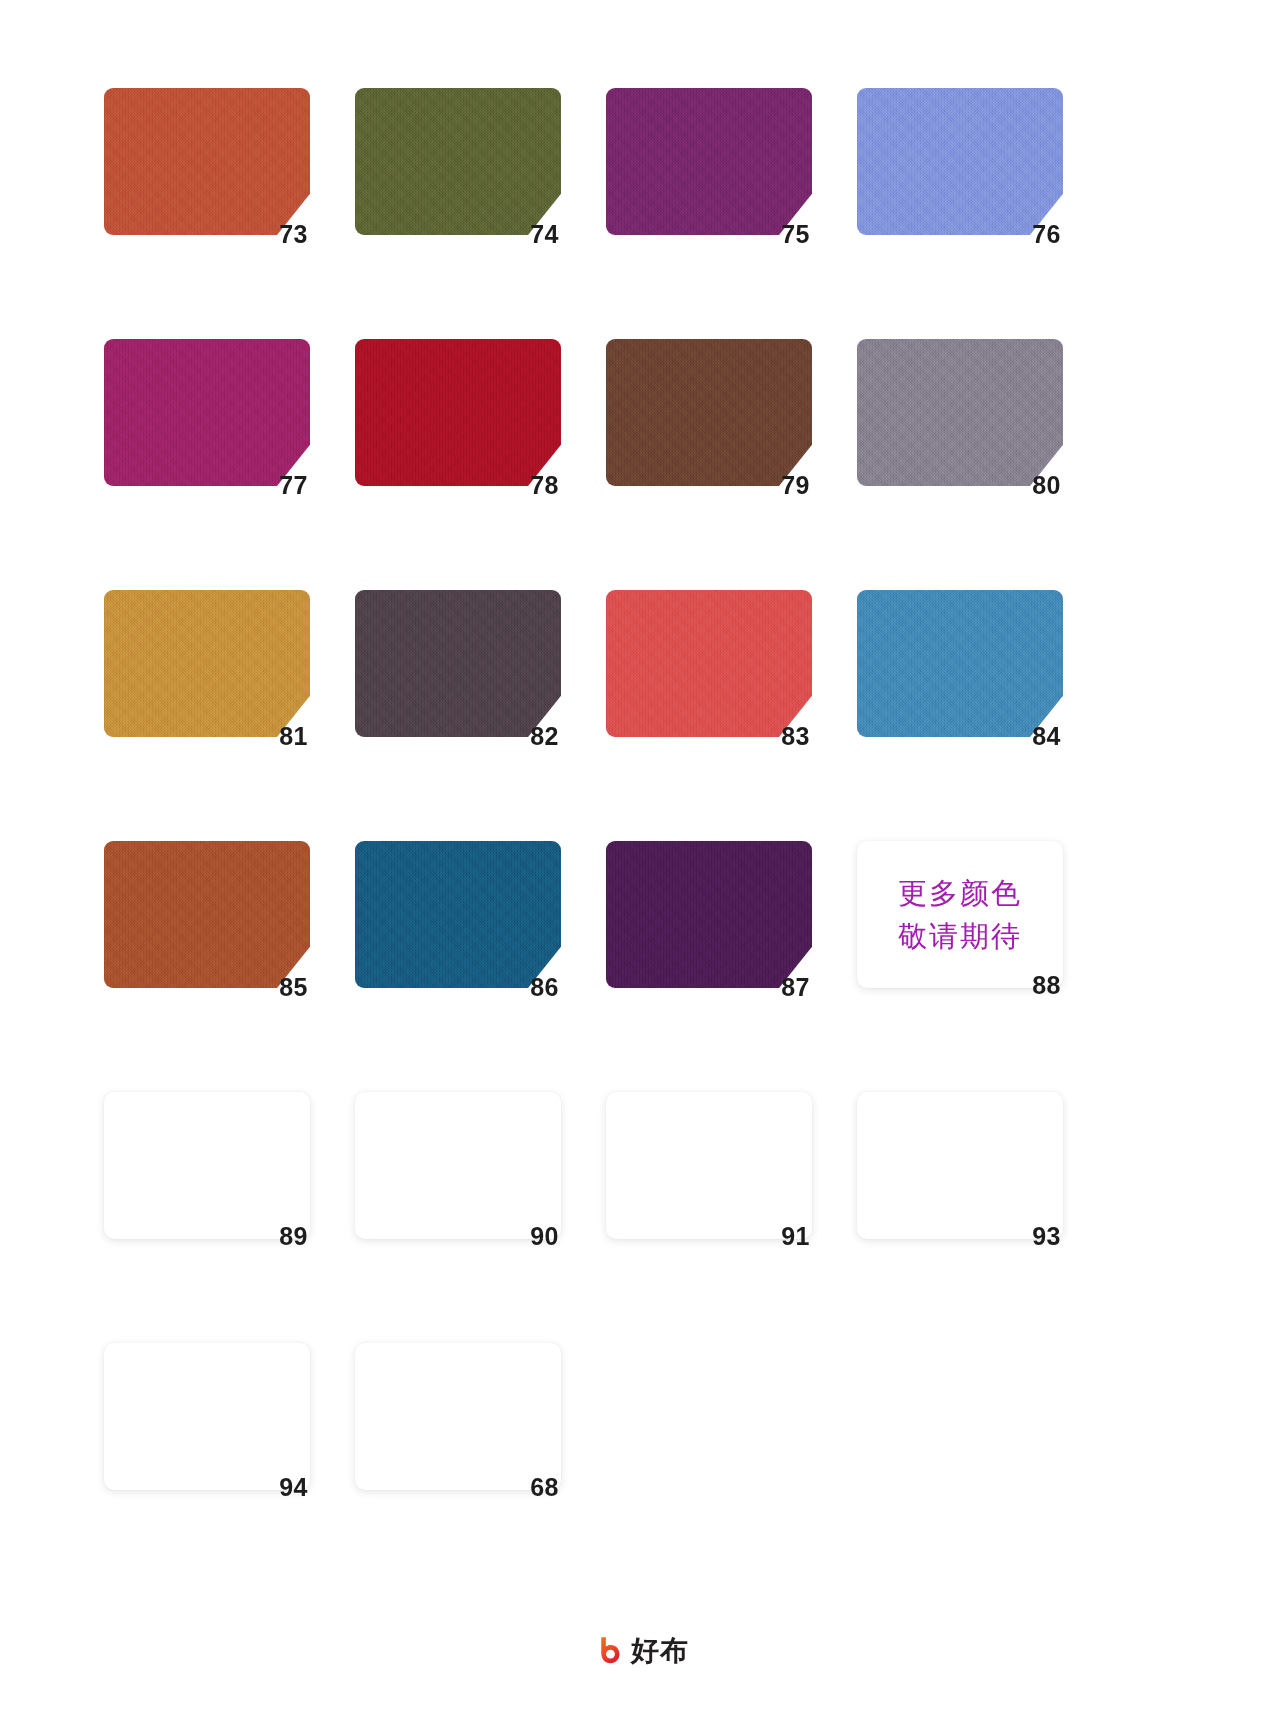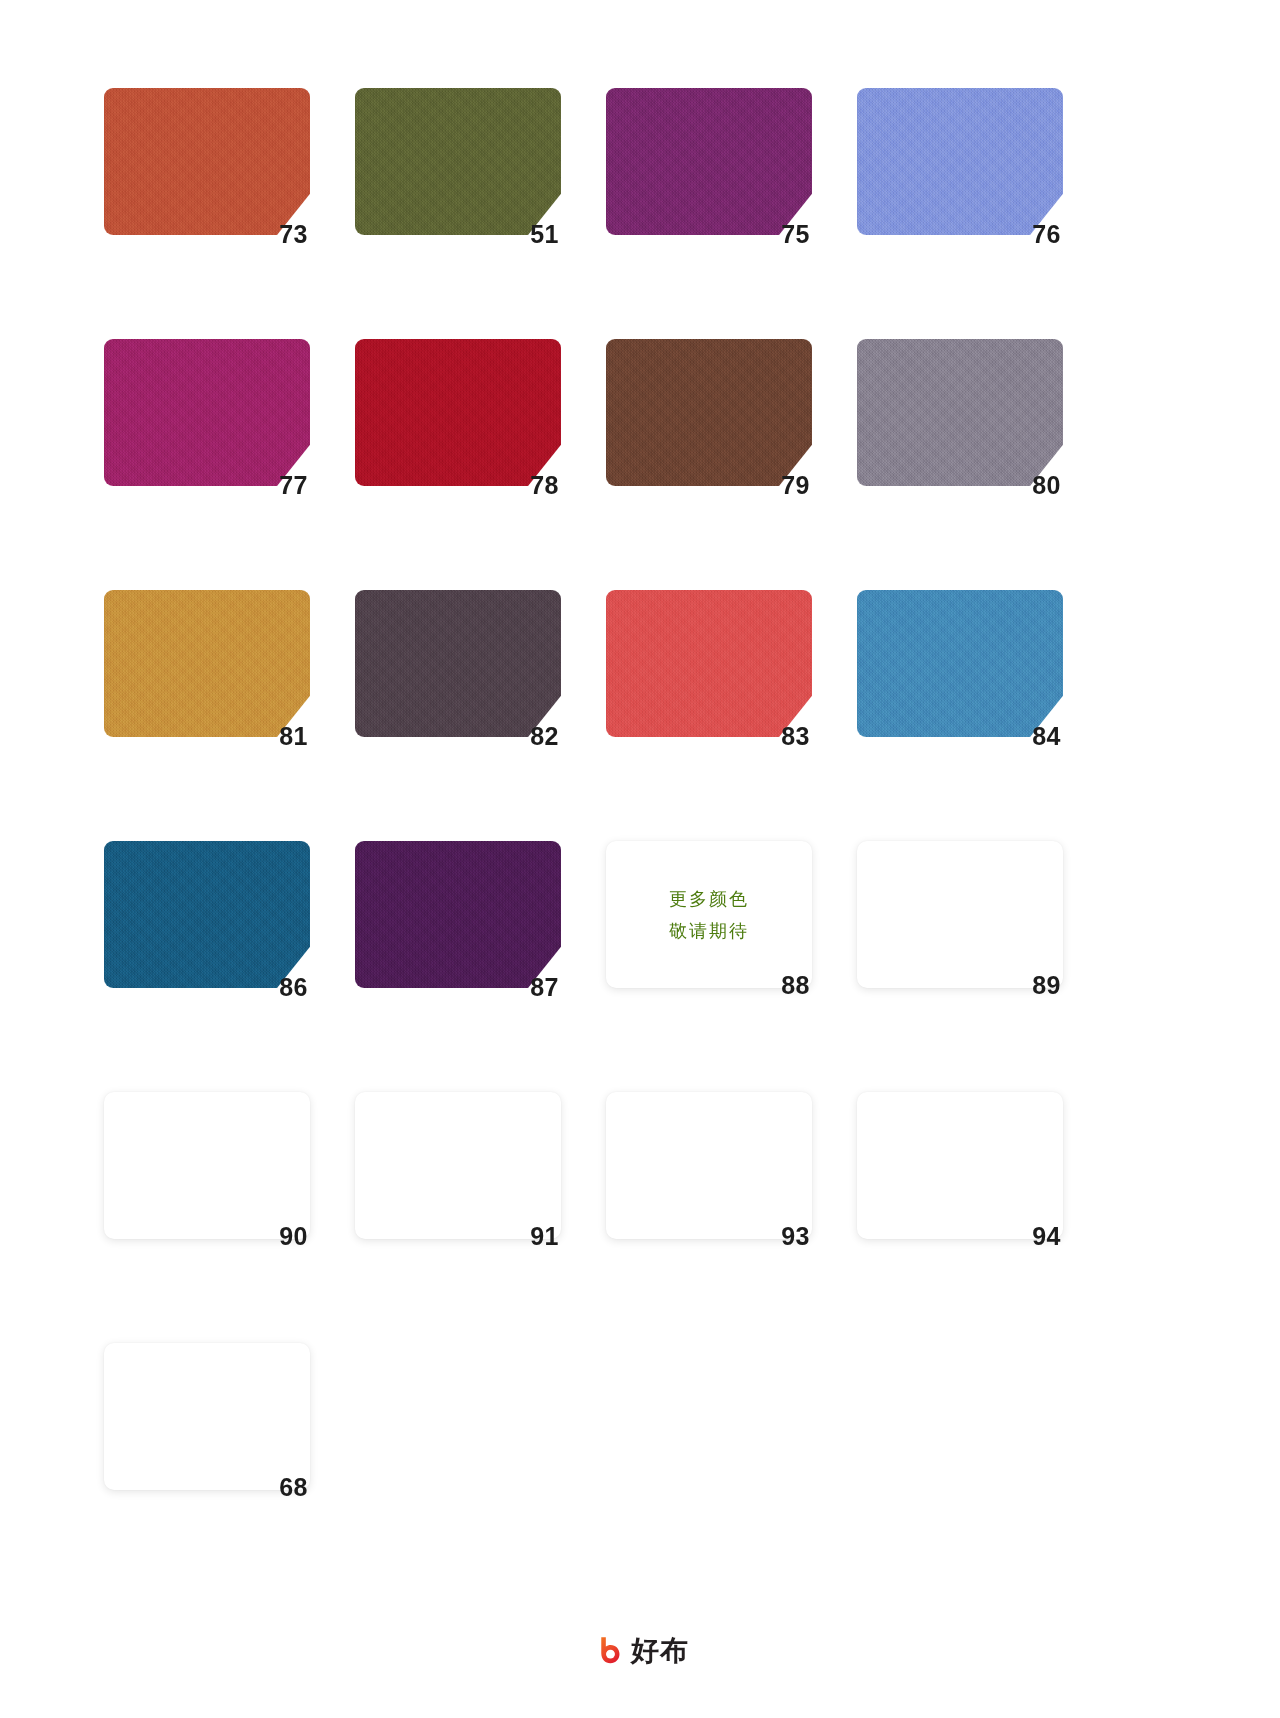--- a/index.html
+++ b/index.html
@@ -82,22 +82,22 @@
       0 0 2px rgba(0,0,0,0.055);
     display: flex;
     flex-direction: column;
     align-items: center;
     justify-content: center;
     gap: 14px;
   }
 
   .notice-line {
     font-family: Liberation Serif, serif;
-    font-size: 18px;
-    color: #4d7c0f;
+    font-size: 29px;
+    color: #a21caf;
     letter-spacing: 2px;
     line-height: 1;
   }
 
   
   .num {
     position: absolute;
     right: 2px;
     bottom: -4px;
     font-family: "Liberation Sans", "DejaVu Sans", sans-serif;
@@ -143,21 +143,21 @@
 
 <div id="page">
 
   <div id="swatch-grid">
       <div class="cell">
         <div class="tile filled" style="background-color: rgb(191, 80, 53);"></div>
         <span class="num">73</span>
       </div>
       <div class="cell">
         <div class="tile filled" style="background-color: rgb(92, 99, 50);"></div>
-        <span class="num">51</span>
+        <span class="num">74</span>
       </div>
       <div class="cell">
         <div class="tile filled" style="background-color: rgb(119, 37, 107);"></div>
         <span class="num">75</span>
       </div>
       <div class="cell">
         <div class="tile filled" style="background-color: rgb(129, 148, 221);"></div>
         <span class="num">76</span>
       </div>
       <div class="cell">
@@ -184,20 +184,24 @@
         <div class="tile filled" style="background-color: rgb(78, 63, 73);"></div>
         <span class="num">82</span>
       </div>
       <div class="cell">
         <div class="tile filled" style="background-color: rgb(221, 78, 78);"></div>
         <span class="num">83</span>
       </div>
       <div class="cell">
         <div class="tile filled" style="background-color: rgb(65, 137, 184);"></div>
         <span class="num">84</span>
+      </div>
+      <div class="cell">
+        <div class="tile filled" style="background-color: rgb(168, 80, 44);"></div>
+        <span class="num">85</span>
       </div>
       <div class="cell">
         <div class="tile filled" style="background-color: rgb(21, 90, 128);"></div>
         <span class="num">86</span>
       </div>
       <div class="cell">
         <div class="tile filled" style="background-color: rgb(76, 26, 84);"></div>
         <span class="num">87</span>
       </div>
       <div class="cell plain">

